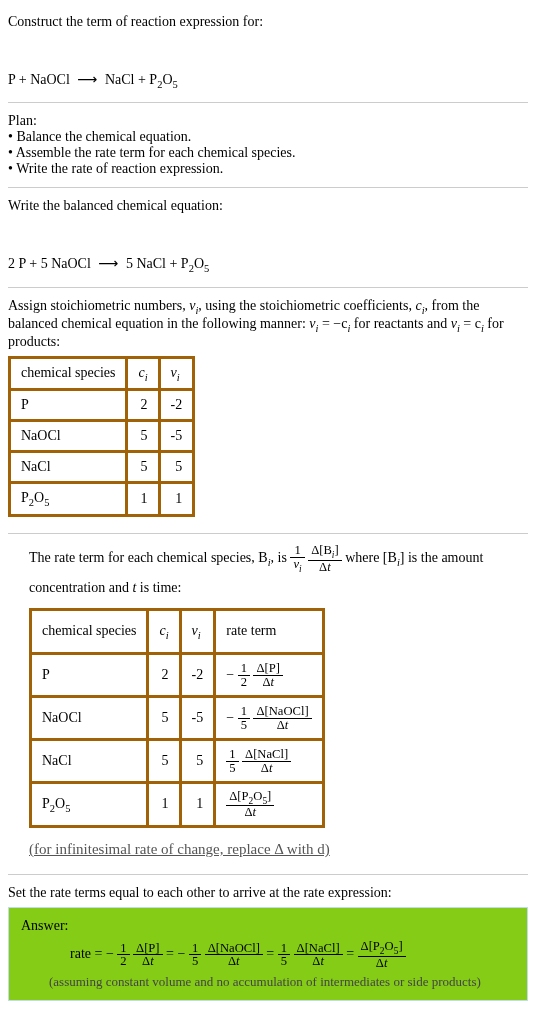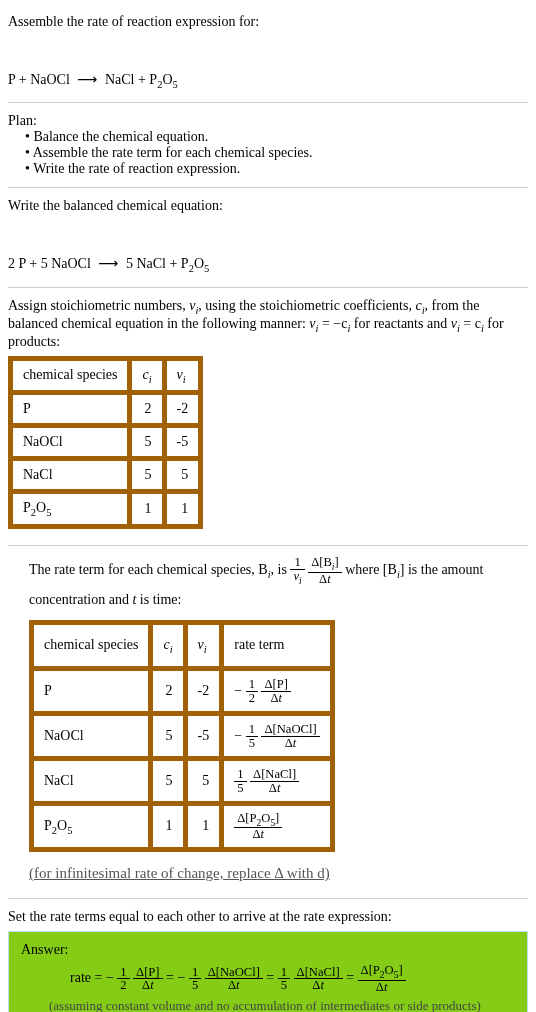--- a/index.html
+++ b/index.html
@@ -15,28 +15,28 @@
       padding: 6px 0;
     }
     .divider {
       border: none;
       border-top: 1px solid #ccc;
       margin: 4px 0;
     }
     .sub { vertical-align: sub; font-size: 0.75em; }
     .italic { font-style: italic; }
     .arrow { margin: 0 4px; }
-    .plan-list { list-style: none; padding: 0; margin-left: 17px; }
+    .plan-list { list-style: none; padding: 0; }
     .plan-list li::before { content: "• "; }
     table {
       border-collapse: collapse;
       margin: 6px 0;
     }
     th, td {
-      border: 5px solid #a16207;
+      border: 3px solid #a16207;
       padding: 6px 10px;
       text-align: left;
       font-weight: normal;
     }
     th { background: #fff; }
     td.num { text-align: right; }
     .frac {
       display: inline-block;
       text-align: center;
       vertical-align: middle;
@@ -64,21 +64,21 @@
     .answer-box .ans-line { padding-left: 28px; }
     .answer-box .ans-note { font-size: 13px; color: #444; padding-left: 28px; margin-top: 4px; }
     .eqline { line-height: 2; margin-left: 21px; }
     .ratecol { min-width: 80px; }
     .rowline { line-height: 1.4; margin-top: 40px; }
   </style>
 </head>
 <body>
 
 <div class="section">
-  <div>Assemble the rate of reaction expression for:</div>
+  <div>Construct the term of reaction expression for:</div>
   <div class="rowline">
     P + NaOCl <span class="arrow">⟶</span> NaCl + P<span class="sub">2</span>O<span class="sub">5</span>
   </div>
 </div>
 
 <hr class="divider">
 
 <div class="section">
   <div>Plan:</div>
   <ul class="plan-list">

